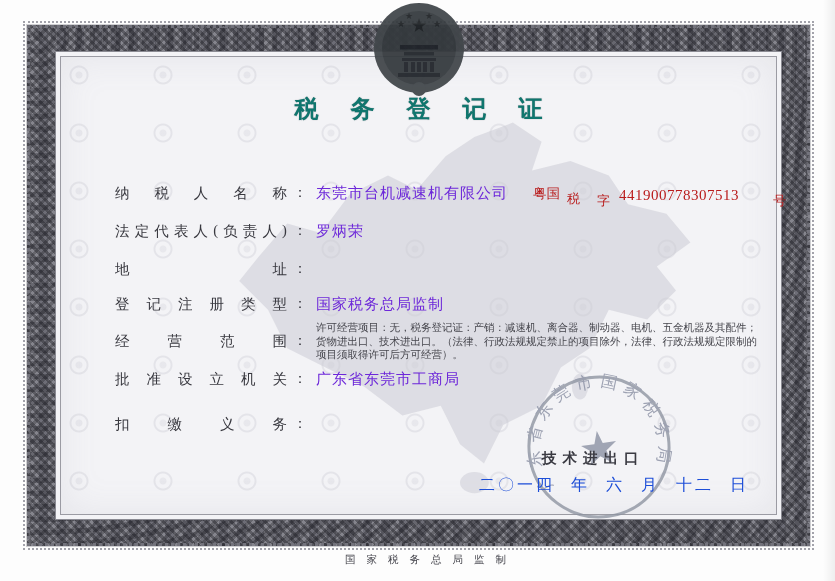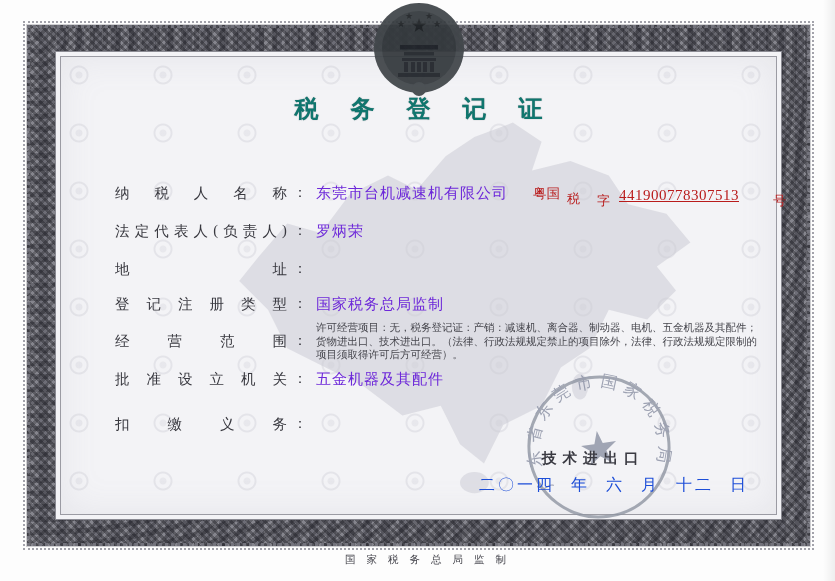--- a/index.html
+++ b/index.html
@@ -44,21 +44,21 @@
   
   .title { position:absolute; z-index:3; top:42px; left:0; width:100%; text-align:center;
     font-size:24px; font-weight:700; letter-spacing:32px; padding-left:32px;
     color:#0f766e; text-shadow:0 0 1px rgba(40,40,50,.5); }
   .numline { position:absolute; z-index:3; top:102px; left:478px; width:256px;
     display:flex; align-items:flex-end; color:#b91c1c;margin-top:32px; }
   .nl-prefix { font-size:13.5px; position:relative; top:0; }
   .nl-tax { font-size:13px; position:relative; top:5px; margin-left:7px; }
   .nl-zi  { font-size:13px; position:relative; top:7px; margin-left:17px; }
   .nl-num { font-size:15px; letter-spacing:.5px; margin-left:9px; position:relative; top:1px;
-    font-family:"Liberation Serif",serif;text-decoration:underline; }
+    font-family:"Liberation Serif",serif; }
   .nl-suffix { font-size:13px; position:relative; top:7px; margin-left:34px; }
 
   
   .fields { position:absolute; inset:0; z-index:3; }
   .field-row { position:absolute; left:60px; display:flex; align-items:flex-start; }
   .row-0 { top:133px; } .row-1 { top:171px; } .row-2 { top:209px; }
   .row-3 { top:244px; } .row-4 { top:270px; align-items:center; }
   .row-5 { top:319px; } .row-6 { top:364px; }
   .field-label { display:flex; justify-content:space-between; width:172px;
     font-size:14.5px; color:#38383f; }
@@ -165,21 +165,21 @@
             <div class="field-row row-5">
     <div class="field-label">
                 <span>批</span>
                 <span>准</span>
                 <span>设</span>
                 <span>立</span>
                 <span>机</span>
                 <span>关</span>
               </div>
     <span class="field-colon">：</span>
-    <div class="field-value">五金机器及其配件</div>
+    <div class="field-value">广东省东莞市工商局</div>
   </div>
             <div class="field-row row-6">
     <div class="field-label">
                 <span>扣</span>
                 <span>缴</span>
                 <span>义</span>
                 <span>务</span>
               </div>
     <span class="field-colon">：</span>
   </div>

